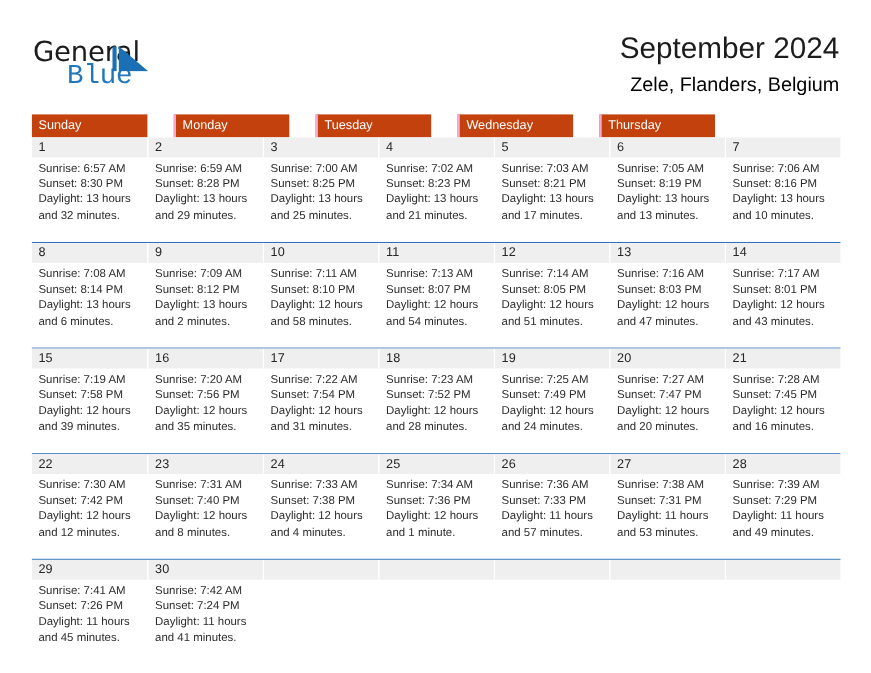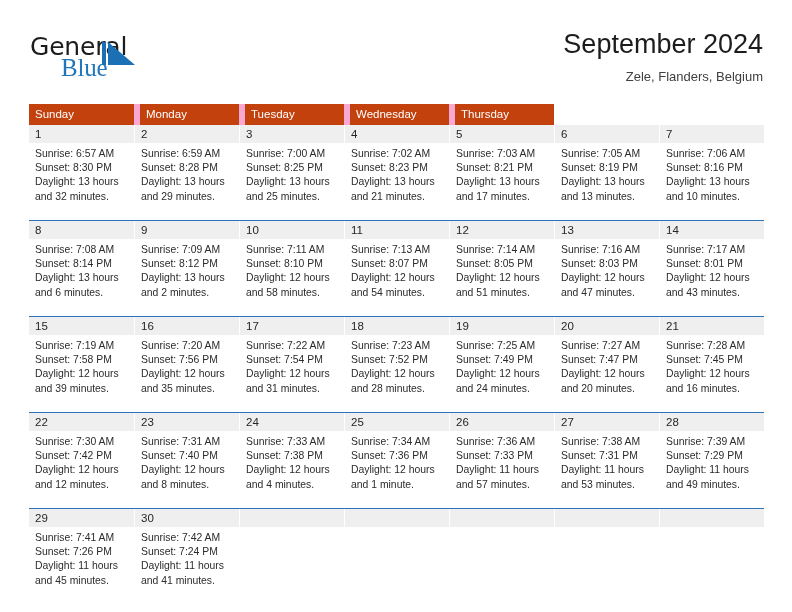--- a/index.html
+++ b/index.html
@@ -38,21 +38,21 @@
     font-family: "DejaVu Sans", sans-serif;
     font-weight: 400;
   }
   .brand-blue {
     position: absolute;
     left: 31px;
     top: 22px;
     font-size: 25px;
     letter-spacing: -0.2px;
     color: #2277bb;
-    font-family: Liberation Serif, serif;
+    font-family: Liberation Mono, monospace;
     font-weight: 400;
   }
   .brand-triangle {
     position: absolute;
     left: 72px;
     top: 10px;
     width: 33px;
     height: 23px;
     overflow: hidden;
   }
@@ -67,22 +67,22 @@
   .cal-title {
     font-size: 27px;
     color: #1c1c1c;
     font-weight: 400;
     line-height: 32px;
     font-family: "Liberation Sans", sans-serif;
     white-space: nowrap;
     margin-left: 44px;
   }
   .cal-subtitle {
-    font-size: 13px;
-    color: #404040;
+    font-size: 18px;
+    color: #000000;
     font-weight: 400;
     line-height: 20px;
     margin-top: 7px;
     font-family: "Liberation Sans", sans-serif;
     white-space: nowrap;
   }
 
   
   .calendar {
     position: absolute;
@@ -100,22 +100,23 @@
     background: #c2410c;
     color: #ffffff;
     font-size: 11.5px;
     line-height: 21px;
     padding-left: 6px;
     box-sizing: border-box;
     font-family: Liberation Sans, sans-serif;
     white-space: nowrap;
   }
   .weekday-cell + .weekday-cell {
-    border-left: 6px solid #f9a8d4;
+    border-left: 2px solid #f9a8d4;
     width: 105px;
+    margin-left: 24px;
   }
 
   .week-row {
     display: flex;
     width: 735px;
     border-top: 1.6px solid #2e72b8;
     margin-top: 1px;
   }
   .week-row.first {
     border-top: none;

